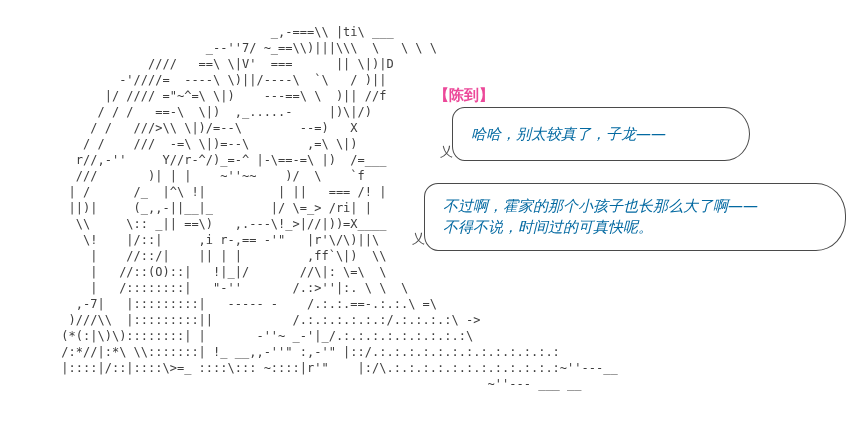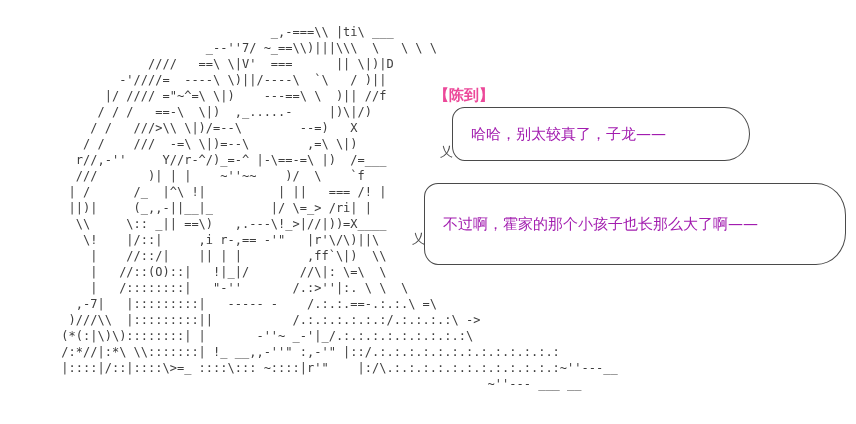--- a/index.html
+++ b/index.html
@@ -34,34 +34,35 @@
   }
   .bubble {
     position: absolute;
     box-sizing: border-box;
     border: 1.5px solid #4a4a4a;
     background: transparent;
     display: flex;
     flex-direction: column;
     justify-content: center;
     padding: 0 18px;
-    color: #a21caf;
+    color: #0369a1;
+    font-style: italic;
   }
   .bubble-1 {
     left: 452px;
     top: 107px;
     width: 298px;
     height: 54px;
     border-radius: 14px 28px 28px 14px / 14px 30px 30px 16px;
   }
   .bubble-2 {
     left: 424px;
     top: 183px;
     width: 422px;
-    height: 82px;
+    height: 68px;
     border-radius: 14px 30px 30px 14px / 14px 32px 32px 16px;
   }
   .bubble .line {
     font-size: 15px;
     line-height: 21px;
     white-space: nowrap;
   }
   .tail {
     position: absolute;
     font-family: "DejaVu Sans Mono", "Liberation Mono", monospace;
@@ -101,17 +102,18 @@
   <div class="name-label">【陈到】</div>
 
   <div class="bubble bubble-1">
     <div class="line">哈哈，别太较真了，子龙——</div>
   </div>
 
   <div class="tail" style="left:440px; top:143px;">乂</div>
 
   <div class="bubble bubble-2">
     <div class="line">不过啊，霍家的那个小孩子也长那么大了啊——</div>
+    <div class="line">不得不说，时间过的可真快呢。</div>
   </div>
 
   <div class="tail" style="left:412px; top:230px;">乂</div>
 
 </div>
 
 </body></html>

